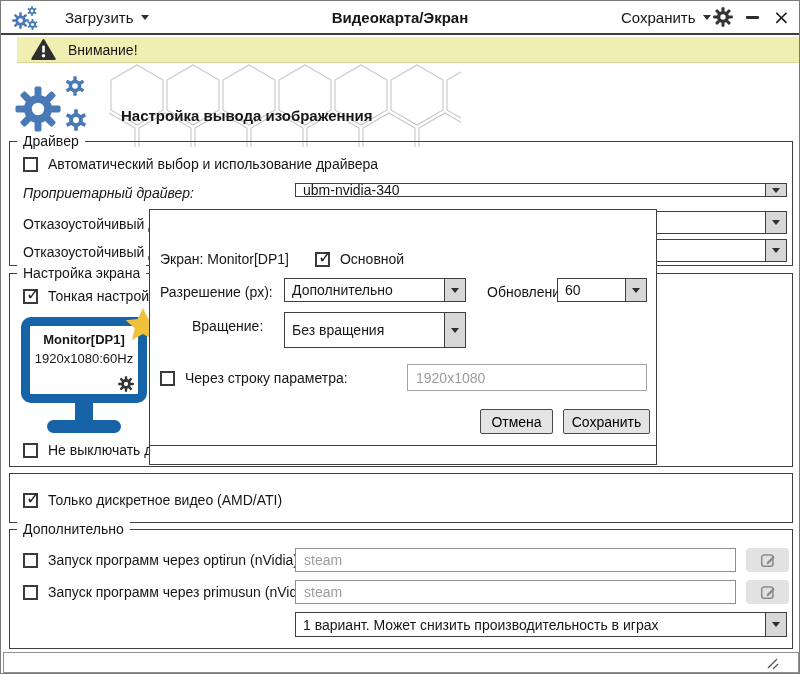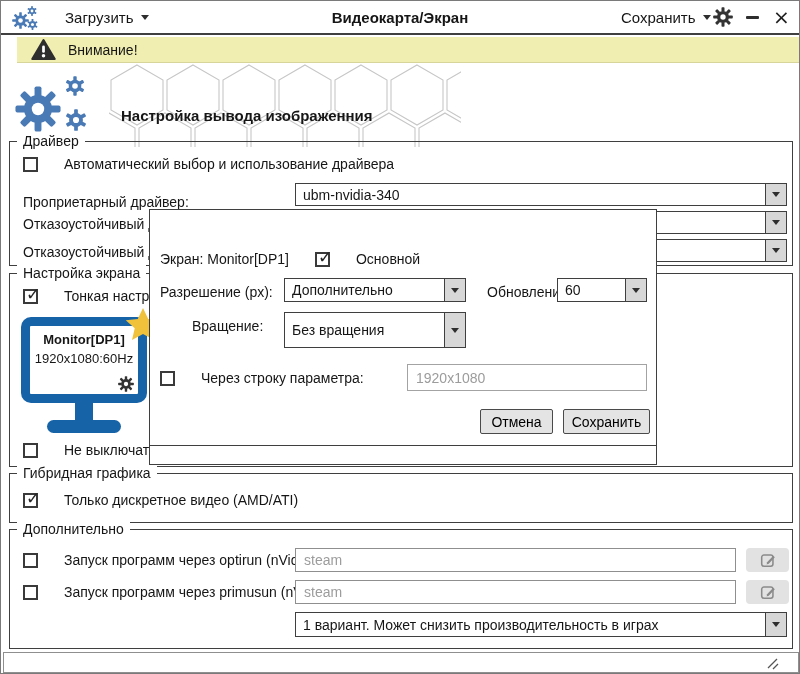--- a/index.html
+++ b/index.html
@@ -35,21 +35,21 @@
   .g-hole { fill:#fff; }
 
   
   .group { left:8px; width:784px; border:1.5px solid var(--border-dark,#3f3f3f); }
   .legend { position:absolute; font-size:14px; background:#fff; padding:0 6px; z-index:2; }
 
   .row { position:absolute; display:flex; align-items:center; font-size:14px; white-space:nowrap; }
   .cb { width:15px; height:15px; border:2px solid #3a3a3a; background:#fff; position:relative; flex:none; }
   .cb .check { position:absolute; left:1px; top:-7px; font-size:17px; font-weight:bold; color:#262626;
                font-family:"DejaVu Sans",sans-serif; }
-  .cb + label, .cb-label { margin-left:26px; }
+  .cb + label, .cb-label { margin-left:10px; }
 
   
   .combo { position:absolute; display:flex; align-items:stretch;
            border:1.5px solid var(--border-dark,#3f3f3f); background:#fff; }
   .combo-val { flex:1; display:flex; align-items:center; padding:0 7px; font-size:14px;
                overflow:hidden; white-space:nowrap; }
   .combo-btn { width:21px; flex:none; background:#d7d7d7; border-left:1.5px solid var(--border-dark,#3f3f3f);
                display:flex; align-items:center; justify-content:center; }
 
   
@@ -223,22 +223,22 @@
       </svg>
   </span>
   <span class="abs header-title">Настройка вывода изображенния</span>
 
   <div class="abs group" style="top:140px;height:125px;"></div>
   <span class="legend" style="left:16px;top:132px;">Драйвер</span>
   <div class="row" style="left:22px;top:155px;">
     <span class="cb"></span>
     <span class="cb-label">Автоматический выбор и использование драйвера</span>
   </div>
-  <span class="row" style="left:22px;top:193px;">Проприетарный драйвер:</span>
-  <div class="combo" style="left:294px;top:182px;width:492px;height:23px;">
+  <span class="row" style="left:22px;top:184px;font-style:italic;">Проприетарный драйвер:</span>
+  <div class="combo" style="left:294px;top:182px;width:492px;height:14px;">
     <span class="combo-val">ubm-nvidia-340</span>
     <span class="combo-btn">
         <span class="caret"></span>
       </span>
   </div>
   <span class="row" style="left:22px;top:215px;">Отказоустойчивый др</span>
   <div class="combo" style="left:294px;top:210px;width:492px;height:23px;">
     <span class="combo-val"></span>
     <span class="combo-btn">
         <span class="caret"></span>
@@ -284,21 +284,20 @@
   <svg class="abs star" width="36" height="36" viewBox="0 0 20 20">
     <path d="M10 0.5 L12.9 6.6 L19.6 7.3 L14.6 11.8 L16.1 18.4 L10 15 L3.9 18.4 L5.4 11.8 L0.4 7.3 L7.1 6.6 Z" fill="var(--star-yellow,#f0c23c)"></path>
   </svg>
 
   <div class="row" style="left:22px;top:441px;">
     <span class="cb"></span>
     <span class="cb-label">Не выключать ди</span>
   </div>
 
   <div class="abs group" style="top:472px;height:50px;"></div>
-  <span class="legend" style="left:16px;top:464px;">Гибридная графика</span>
   <div class="row" style="left:22px;top:491px;">
     <span class="cb">
         <span class="check">✓</span>
       </span>
     <span class="cb-label">Только дискретное видео (AMD/ATI)</span>
   </div>
 
   <div class="abs group" style="top:528px;height:120px;"></div>
   <span class="legend" style="left:16px;top:520px;">Дополнительно</span>
   <div class="row" style="left:22px;top:551px;">

